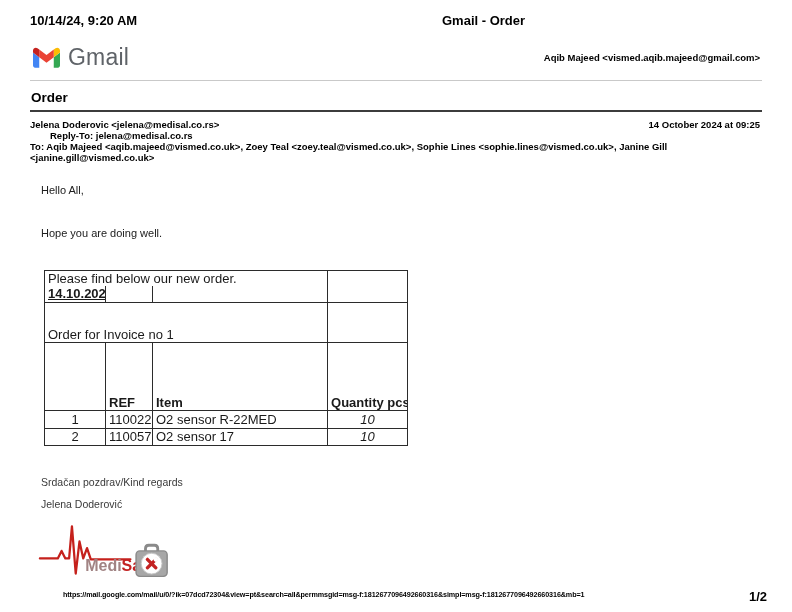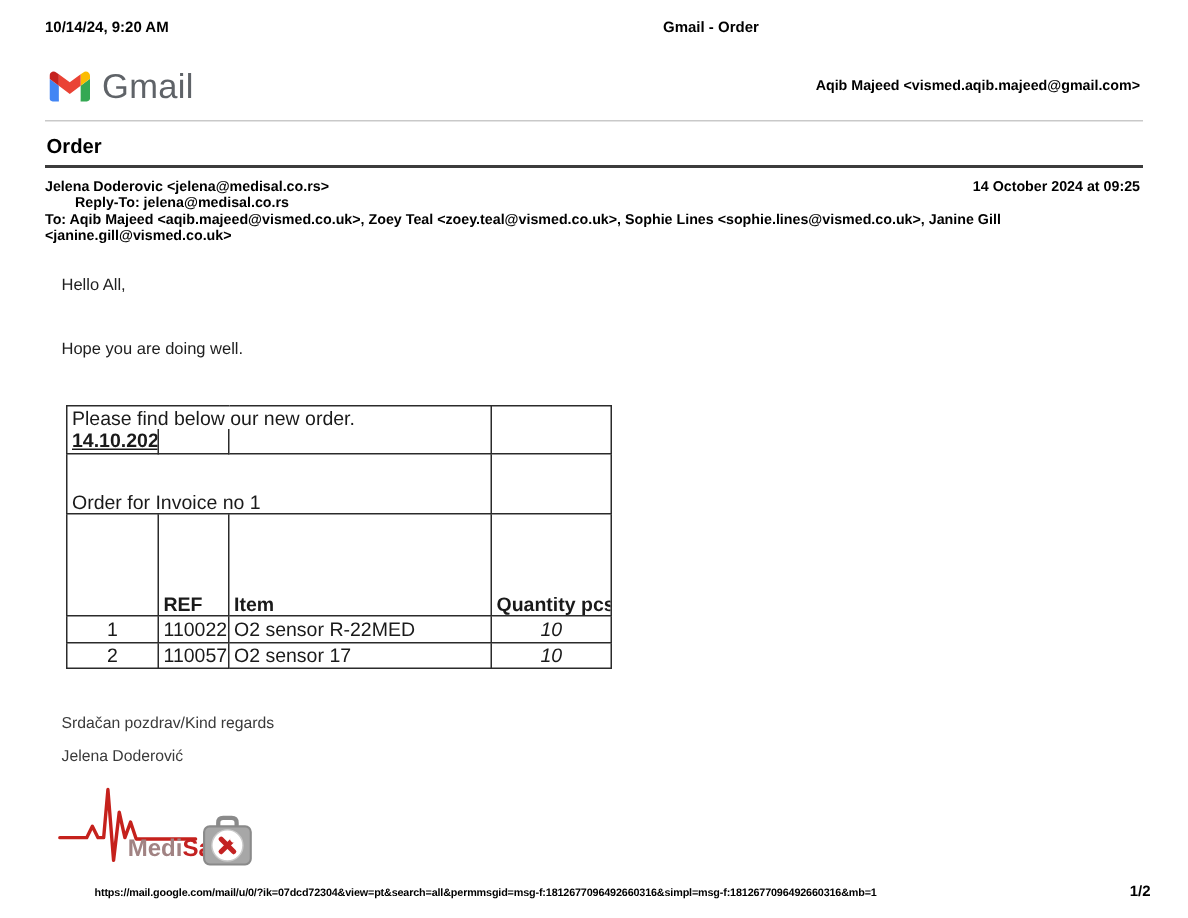--- a/index.html
+++ b/index.html
@@ -2,21 +2,21 @@
 <html><head>
 <meta charset="utf-8">
 <style>
   html,body{margin:0;padding:0;background:#e8e8e8;}
   .page{
     position:relative;width:792px;height:612px;background:#ffffff;
     font-family:"Liberation Sans", sans-serif;color:#1a1a1a;overflow:hidden;
     margin:0 auto;
   }
   .abs{position:absolute;}
-  .tiny{font-size:10px;font-weight:700;color:#000;}
+  .tiny{font-size:13px;font-weight:700;color:#000;}
   .print-url{font-size:7.2px;font-weight:700;color:#000;white-space:nowrap;letter-spacing:-0.1px;}
   .gmail-wordmark{font-size:23px;color:#5f6368;letter-spacing:0.2px;}
   .hdr-line{font-size:9.5px;font-weight:700;color:#000;white-space:nowrap;}
   .subject{font-size:13.5px;font-weight:700;color:#000;}
   .body-text{font-size:11px;color:#202020;}
   .sig-text{font-size:10.5px;color:#3a3a3a;}
   .divider{border-top:1px solid #c9c9c9;height:0;}
   .subject-rule{height:2px;background:#3c3c3c;}
   
   table.order{border-collapse:collapse;table-layout:fixed;width:363px;font-size:13px;color:#1a1a1a;}

